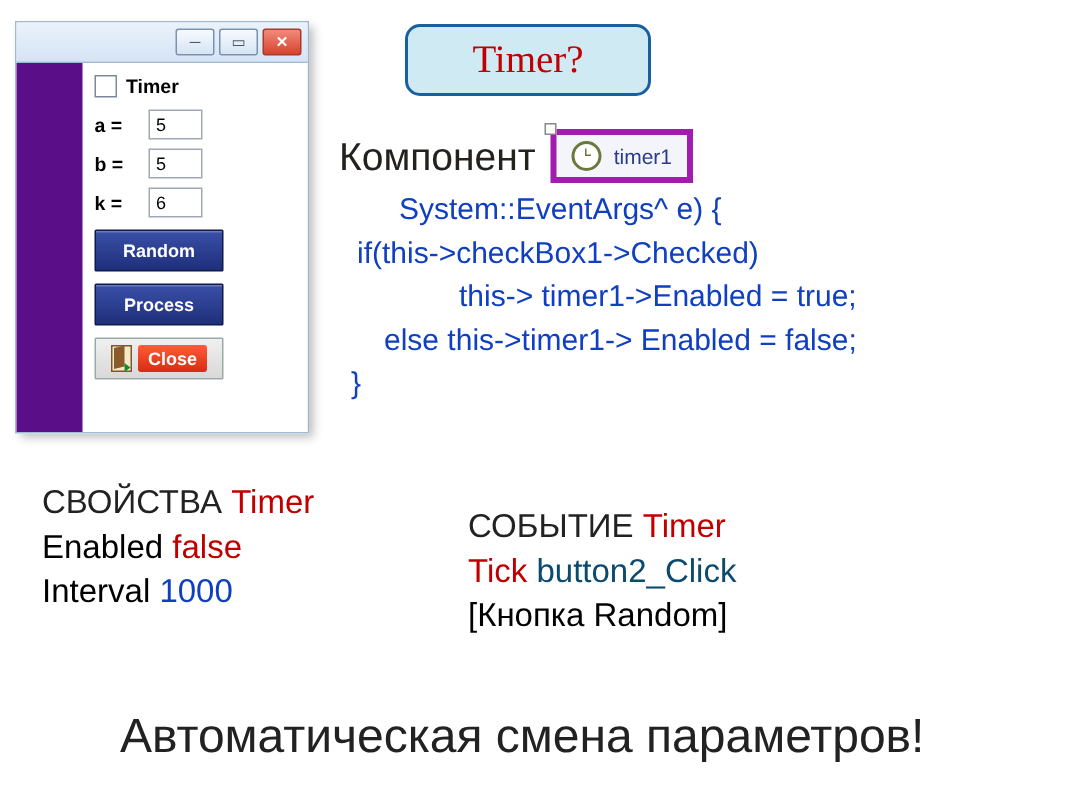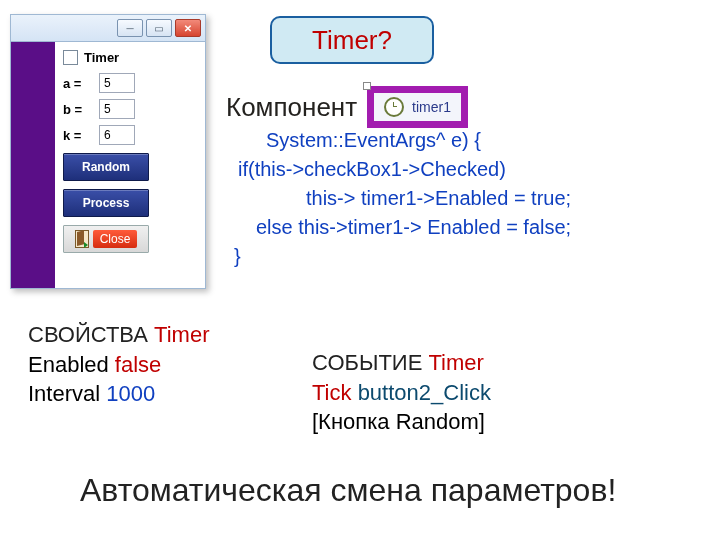--- a/index.html
+++ b/index.html
@@ -21,21 +21,21 @@
     background: #d0eaf3;
     border: 2px solid #1a5fa0;
     border-radius: 10px;
     display: flex;
     align-items: center;
     justify-content: center;
   }
   .timer-badge span {
     color: #c00000;
     font-size: 26px;
-    font-family: Liberation Sans, sans-serif;
+    font-family: Liberation Serif, serif;
   }
   
   .app-window {
     position: absolute;
     left: 10px;
     top: 14px;
     width: 194px;
     box-shadow: 3px 3px 6px rgba(0,0,0,.25);
     border: 1px solid #9fb8d3;
   }
@@ -94,38 +94,38 @@
     box-shadow:inset 0 1px 0 rgba(255,255,255,.25);
   }
   .btn-close{
     width:84px;height:26px;margin-top:8px;
     background:linear-gradient(#f0f0f0,#d8d8d8);
     border:1px solid #9aa;border-radius:1px;
     display:flex;align-items:center;gap:4px;justify-content:center;
   }
   .btn-close .red{
     background:linear-gradient(#ff5b3a,#d62d10);
-    color:#fff;font-weight:normal;font-size:12px;
+    color:#fff;font-weight:bold;font-size:12px;
     padding:2px 7px;border-radius:2px;
   }
   .door-icon{
     width:14px;height:18px;position:relative;
   }
   .door-icon .frame{position:absolute;inset:0;border:1px solid #7a5a2a;background:#f5e7c8;}
   .door-icon .leaf{position:absolute;left:2px;top:2px;width:7px;height:14px;background:#8a5a2a;transform:skewY(-14deg);transform-origin:left;}
   .door-icon .arrow{position:absolute;left:9px;top:12px;width:0;height:0;border-top:3px solid transparent;border-bottom:3px solid transparent;border-left:4px solid #1a8a2a;}
 
   
   .component-row{
     position:absolute;left:226px;top:86px;
     display:flex;align-items:center;gap:10px;
   }
   .comp-label{font-size:26px;color:#24221f;}
   .ide-chip{
-    border:7px solid #a21caf;background:#f3f5fb;
+    border:4px solid #a21caf;background:#f3f5fb;
     padding:4px 10px;display:flex;align-items:center;gap:8px;
     font-size:14px;color:#2a3a8a;font-family: Tahoma, Arial;
   }
   .clock-icon{
     width:16px;height:16px;border-radius:50%;
     border:2px solid #6a7a3a;position:relative;background:#fff;
   }
   .clock-icon::before,.clock-icon::after{
     content:"";position:absolute;background:#6a7a3a;left:7px;top:3px;width:1px;height:5px;
   }
@@ -149,21 +149,21 @@
     position:absolute;left:28px;top:320px;
     font-size:22px;line-height:1.35;
   }
   .props .hdr{color:#222;}
   .props .tname{color:#c00000;}
   .props .v-false{color:#c00000;text-align:center;}
   .props .v-num{color:#1040c0;}
 
   
   .events{
-    position:absolute;left:312px;top:348px;
+    position:absolute;left:312px;top:336px;
     font-size:22px;line-height:1.35;
   }
   .events .hdr{color:#222;}
   .events .tname{color:#c00000;}
   .events .ev{color:#c00000;}
   .events .handler{color:#0c4a6e;}
 
   
   .bottom{
     position:absolute;left:80px;top:472px;

